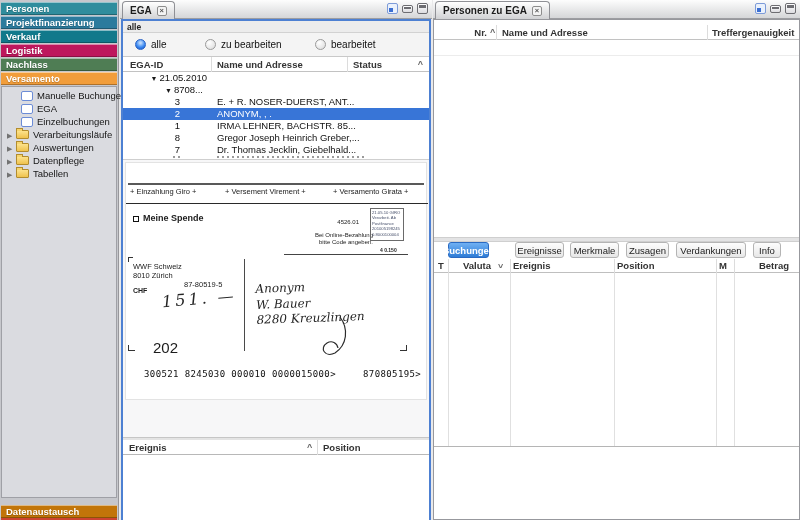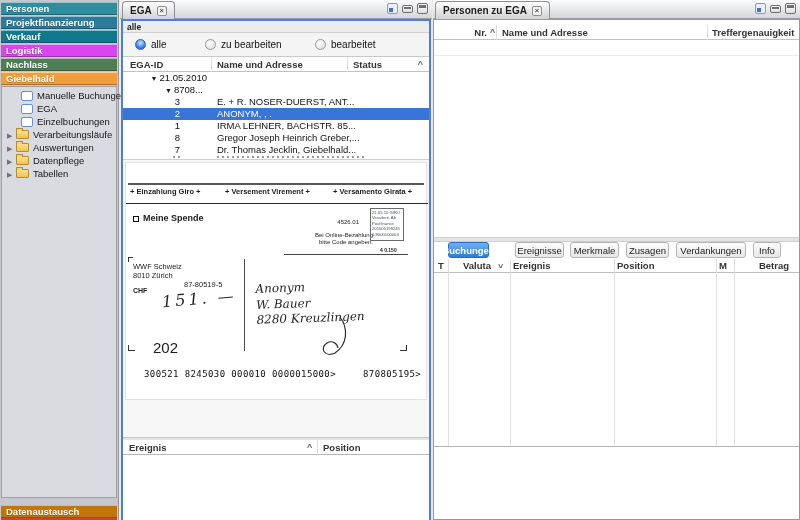--- a/index.html
+++ b/index.html
@@ -79,21 +79,21 @@
   .sash-m { position:absolute; left:0; top:416px; width:306px; height:3px; background:#e4e4e4;
             border-top:1px solid #c6c6c6; }
   .btm-head { position:absolute; left:0; top:419px; width:306px; height:15px; background:#fff;
               border-bottom:1px solid #b8b8b8; }
   .btm-body { position:absolute; left:0; top:434px; width:306px; height:62px; background:#fff; }
 
   
   .slip { position:absolute; left:2px; top:141px; width:302px; height:238px; background:#fff;
           border:1px solid #e3e3e3; font-family:"Liberation Sans", sans-serif; color:#1c1c1c; }
   .slip .edge { position:absolute; left:2px; top:20px; width:296px; height:2px; background:#3c3c3c; opacity:.85; }
-  .slip-h { position:absolute; top:24px; font-size:7.5px; font-weight:bold; white-space:nowrap; }
+  .slip-h { position:absolute; top:24px; font-size:7.5px; font-weight:normal; white-space:nowrap; }
   .slip-h::before { content:"+ "; } .slip-h::after { content:" +"; }
   .slip .rule { position:absolute; height:1px; background:#2a2a2a; }
   .slip-check { position:absolute; left:7px; top:53px; width:6px; height:6px; border:1px solid #111; }
   .spende { position:absolute; left:17px; top:50px; font-size:9px; font-weight:bold; }
   .code-blk { position:absolute; left:130px; top:56px; width:117px; text-align:right;
               font-size:6px; line-height:7.5px; color:#222; }
   .code-blk .cd { padding-right:14px; margin-bottom:5px; }
   .stamp { position:absolute; left:244px; top:45px; width:34px; height:33px; border:1px solid #6a6a6a;
            font-size:4.2px; line-height:5.4px; color:#47506b; padding:1px; overflow:hidden; white-space:nowrap; }
   .stamp-f { position:absolute; left:254px; top:84px; font-size:5px; font-weight:bold; }
@@ -129,23 +129,23 @@
 
   .cliptex { position:absolute; height:2px; background:repeating-linear-gradient(90deg,#9a9a9a 0 2px,transparent 2px 5px); }
 </style>
 </head>
 <body>
 
 <div class="abs sidebar">
   <div class="side-sec" style="top:2px;background:#2f8d9d">Personen</div>
   <div class="side-sec" style="top:16px;background:#2c7b9d">Projektfinanzierung</div>
   <div class="side-sec" style="top:30px;background:#11798b">Verkauf</div>
-  <div class="side-sec" style="top:44px;background:#d946ef">Logistik</div>
+  <div class="side-sec" style="top:44px;background:#be185d">Logistik</div>
   <div class="side-sec" style="top:58px;background:#4f7d54">Nachlass</div>
-  <div class="side-sec" style="top:72px;background:#f19d3b">Giebelhald</div>
+  <div class="side-sec" style="top:72px;background:#f19d3b">Versamento</div>
 
   <div class="tree-panel">
     <div class="tree-item" style="top:2px">
         <span class="form-ico"></span>
         <span>Manuelle Buchungen</span>
       </div>
     <div class="tree-item" style="top:15px">
         <span class="form-ico"></span>
         <span>EGA</span>
       </div>

